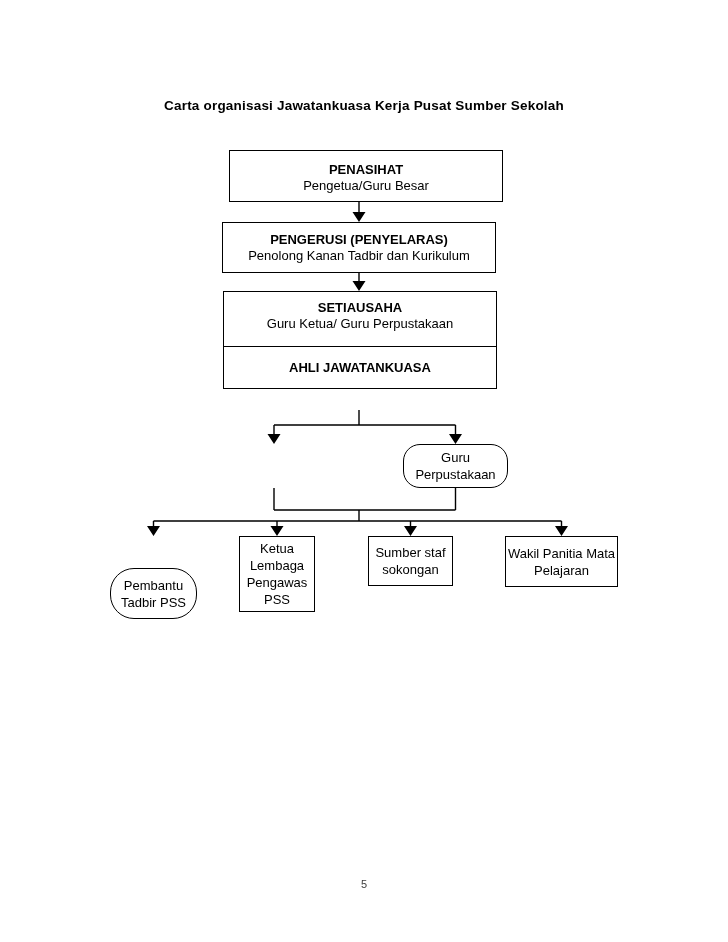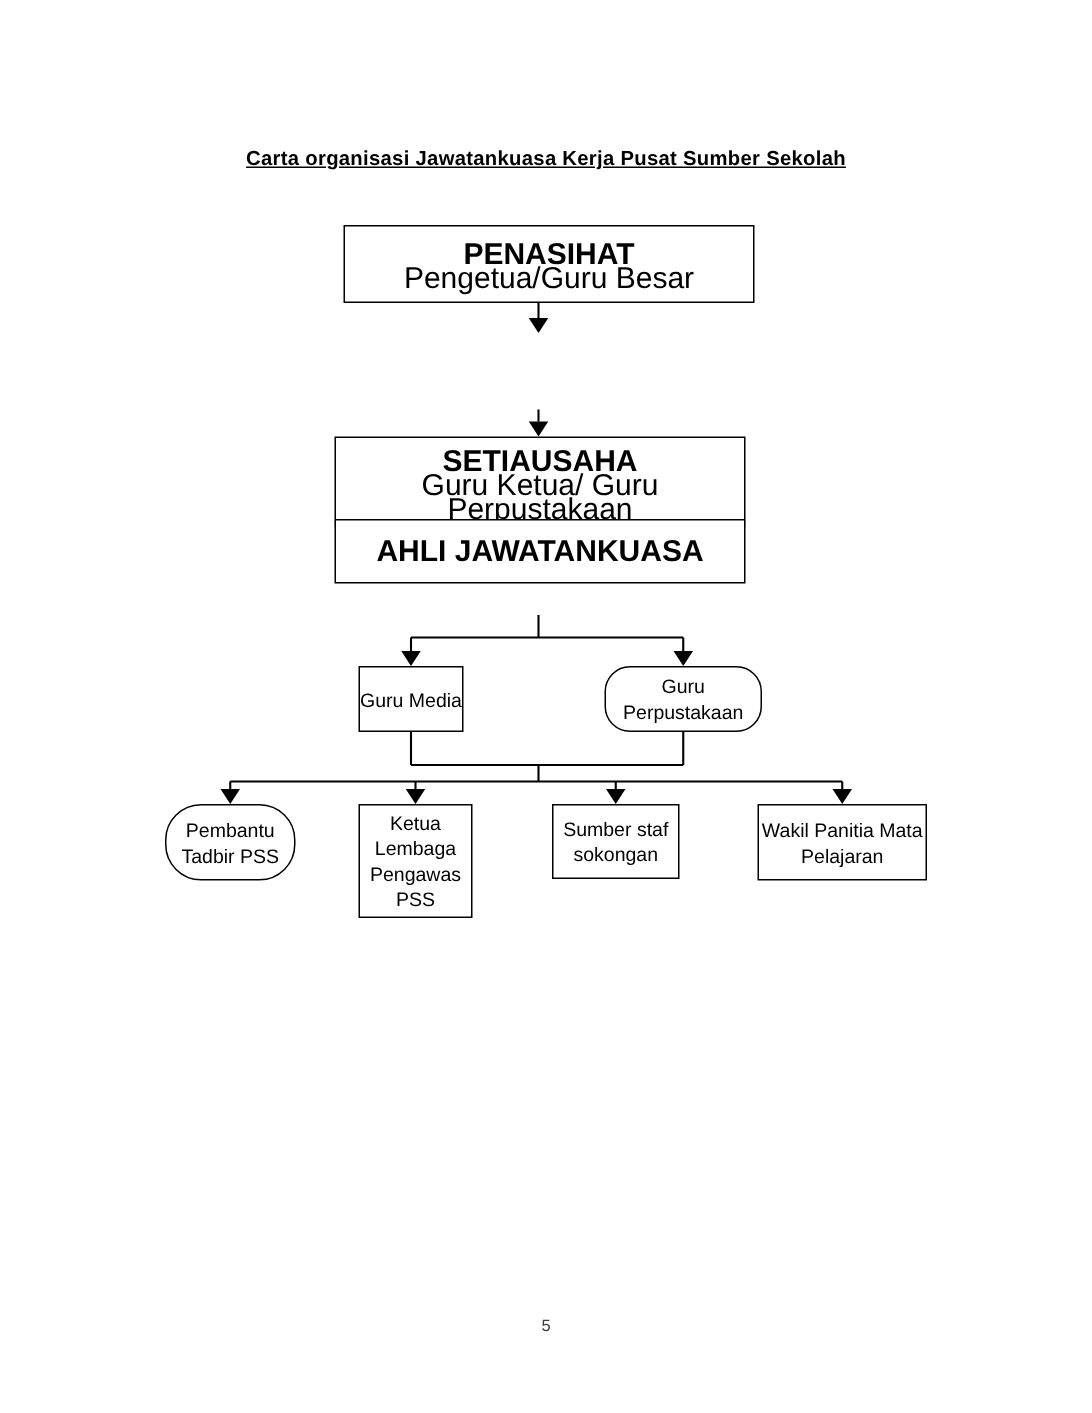--- a/index.html
+++ b/index.html
@@ -13,48 +13,47 @@
     overflow: hidden;
   }
   .doc-title {
     position: absolute;
     left: 0;
     right: 0;
     top: 98px;
     text-align: center;
     font-size: 13.5px;
     font-weight: 700;
-    text-decoration: underline;
     letter-spacing: 0.2px;
     line-height: 16px;
   }
   .node {
     position: absolute;
     box-sizing: border-box;
     border: 1.5px solid #000000;
     background: #ffffff;
     display: flex;
     flex-direction: column;
     align-items: center;
     justify-content: center;
     text-align: center;
-    font-size: 20px;
+    font-size: 13px;
     line-height: 16px;
   }
   .node .role { font-weight: 700; }
   .node .person { font-weight: 400; }
   .node.small { font-size: 13px; line-height: 17px; font-weight: 400; }
 
   .n-penasihat   { left: 229px; top: 150px; width: 274px; height: 52px; padding-top: 3px; }
   .n-pengerusi   { left: 222px; top: 222px; width: 274px; height: 51px; }
   .n-setiausaha  { left: 223px; top: 291px; width: 274px; height: 60px; justify-content: flex-start; padding-top: 8px; }
   .n-ahli        { left: 223px; top: 346px; width: 274px; height: 43px; }
   .n-gmedia      { left: 239px; top: 444px; width: 70px;  height: 44px; }
   .n-gperpus     { left: 403px; top: 444px; width: 105px; height: 44px; border-radius: 17px; }
-  .n-pembantu    { left: 110px; top: 536px; width: 87px;  height: 51px; border-radius: 24px; }
+  .n-pembantu    { left: 110px; top: 568px; width: 87px;  height: 51px; border-radius: 24px; }
   .n-ketua       { left: 239px; top: 536px; width: 76px;  height: 76px; }
   .n-wakilstaf   { left: 368px; top: 536px; width: 85px;  height: 50px; }
   .n-wakilpanitia{ left: 505px; top: 536px; width: 113px; height: 51px; }
 
   .connectors {
     position: absolute;
     left: 0; top: 0;
     width: 728px;
     height: 942px;
     pointer-events: none;
@@ -103,33 +102,34 @@
              M270.5 526 L283.5 526 L277 536 Z
              M404 526 L417 526 L410.5 536 Z
              M555 526 L568 526 L561.5 536 Z" fill="#000000" stroke="none"></path>
   </svg>
 
   <div class="node n-penasihat">
     <div class="role">PENASIHAT</div>
     <div class="person">Pengetua/Guru Besar</div>
   </div>
 
+  <div class="node n-pengerusi">
+    <div class="role">PENGERUSI (PENYELARAS)</div>
+    <div class="person">Penolong Kanan Tadbir dan Kurikulum</div>
+  </div>
 
   <div class="node n-setiausaha">
     <div class="role">SETIAUSAHA</div>
     <div class="person">Guru Ketua/ Guru Perpustakaan</div>
   </div>
 
   <div class="node n-ahli">
     <div class="role">AHLI JAWATANKUASA</div>
   </div>
 
-  <div class="node small n-gmedia">
-    <div class="label">Guru Media</div>
-  </div>
   <div class="node small n-gperpus">
     <div class="label">Guru Perpustakaan</div>
   </div>
 
   <div class="node small n-pembantu">
     <div class="label">Pembantu Tadbir PSS</div>
   </div>
   <div class="node small n-ketua">
     <div class="label">Ketua Lembaga Pengawas PSS</div>
   </div>

